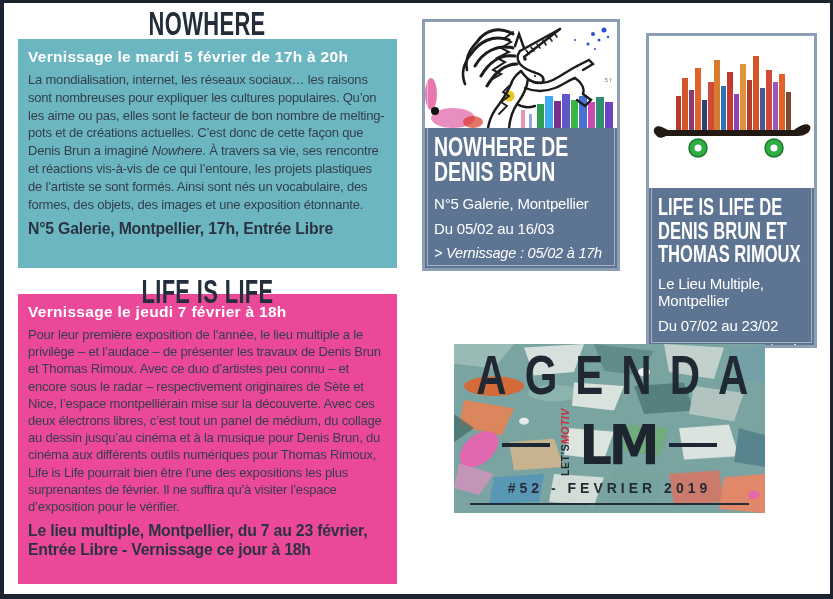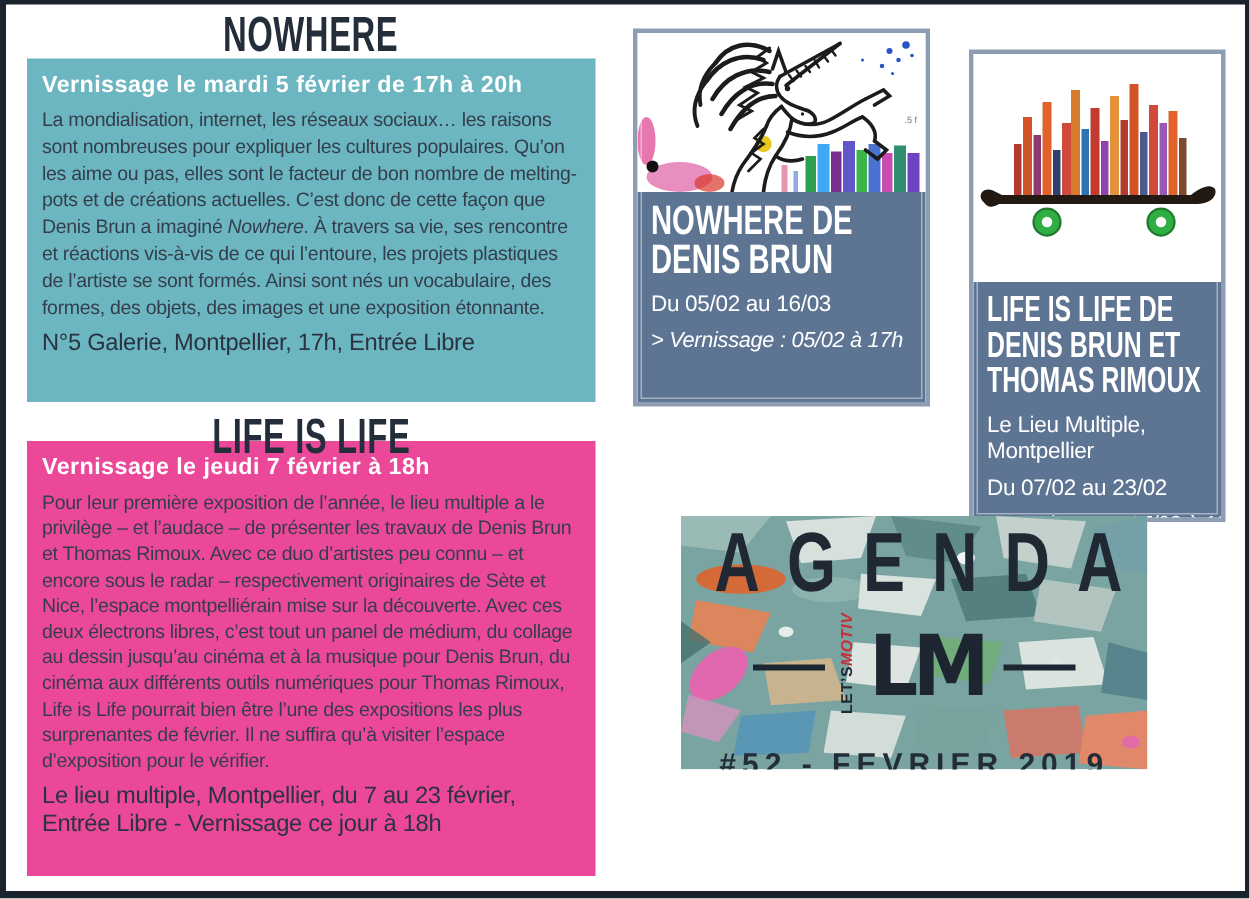--- a/index.html
+++ b/index.html
@@ -16,21 +16,21 @@
     display:inline-block; font-weight:700; font-size:30px; line-height:1;
     transform:scale(0.73,1.1); white-space:nowrap; letter-spacing:0.5px;
   }
   .info-box { position:absolute; left:14px; width:379px; padding:7px 10px 6px 10px; overflow:hidden; }
   .box-teal { top:36px;  height:229px; background:#6cb6c1; }
   .box-pink { top:291px; height:290px; background:#ec4899; }
   .box-header { color:#ffffff; font-weight:700; font-size:15.5px; letter-spacing:0.3px; margin:2px 0 5px 0; }
   .box-body  { color:#343e4b; font-size:13px; line-height:17.8px; letter-spacing:-0.2px; }
   .box-pink .box-body { line-height:17.2px; }
   .box-body .it { font-style:italic; }
-  .box-footer { color:#2a333f; font-weight:400; font-size:15.8px; line-height:19px; margin-top:6px; letter-spacing:-0.2px; }
+  .box-footer { color:#2a333f; font-weight:700; font-size:15.8px; line-height:19px; margin-top:6px; letter-spacing:-0.2px; }
   
   .card {
     position:absolute; background:#ffffff; border:3px solid #8e9eb2;
     display:flex; flex-direction:column; overflow:hidden;
   }
   .card::after { content:""; position:absolute; inset:2px; border:1px solid rgba(255,255,255,.45); pointer-events:none; }
   .card-nowhere { left:418px; top:16px;  width:198px; height:252px;justify-content:center; }
   .card-life    { left:642px; top:30px;  width:171px; height:315px; }
   .card-image { background:#fff; overflow:hidden; flex:0 0 auto; }
   .card-nowhere .card-image { height:106px; }
@@ -64,21 +64,21 @@
     writing-mode:vertical-rl; transform:rotate(180deg);
     font-size:10.5px; font-weight:700; letter-spacing:0.5px; line-height:1;
     height:62px; display:flex; align-items:center; white-space:nowrap;
   }
   .logo-vertical .dark { color:#1f2833; }
   .logo-vertical .red  { color:#c5303a; font-style:italic; }
   .lm {
     font-family:"DejaVu Sans", sans-serif; font-weight:800; font-size:56px; line-height:0.95;
     color:#1d2531; letter-spacing:-4px; transform:scaleX(0.92); margin-left:-4px;
   }
-  .agenda-issue { margin-top:23px; font-weight:700; font-size:20px; letter-spacing:4px; color:#232d38; white-space:nowrap;text-align:center; }
+  .agenda-issue { margin-top:4px; font-weight:700; font-size:14px; letter-spacing:4px; color:#232d38; white-space:nowrap;text-align:center; }
   .agenda-rule { width:calc(100% - 32px); border:0; border-top:2px solid #232c38; margin-top:7px; }
   .agenda-tagline { margin-top:9px; font-family:"Liberation Serif", serif; font-size:15.5px; color:#2c3642; white-space:nowrap; }
   .agenda-tagline .it { font-style:italic;text-align:center; }
 </style>
 </head>
 <body>
 
 <div class="page">
 
   <div class="big-title" style="top:6px;">
@@ -161,20 +161,21 @@
         <circle cx="100" cy="37" r="1.8" fill="#1c1c1c"></circle>
         <circle cx="110" cy="54" r="1.1" fill="#1c1c1c"></circle>
         <text x="178" y="60" font-size="6" fill="#777777">.5 f</text>
       </svg>
     </div>
     <div class="card-panel">
       <h2>
         <span class="card-title-line"><span class="cond">NOWHERE DE</span></span>
         <span class="card-title-line"><span class="cond">DENIS BRUN</span></span>
       </h2>
+      <div class="card-venue">N°5 Galerie, Montpellier</div>
       <div class="card-dates">Du 05/02 au 16/03</div>
       <div class="card-vern">&gt; Vernissage : 05/02 à 17h</div>
     </div>
   </article>
 
   <article class="card card-life">
     <div class="card-image">
       <svg viewBox="0 0 171 152" preserveAspectRatio="xMidYMid slice">
         <rect width="171" height="152" fill="#ffffff"></rect>
         <g>

